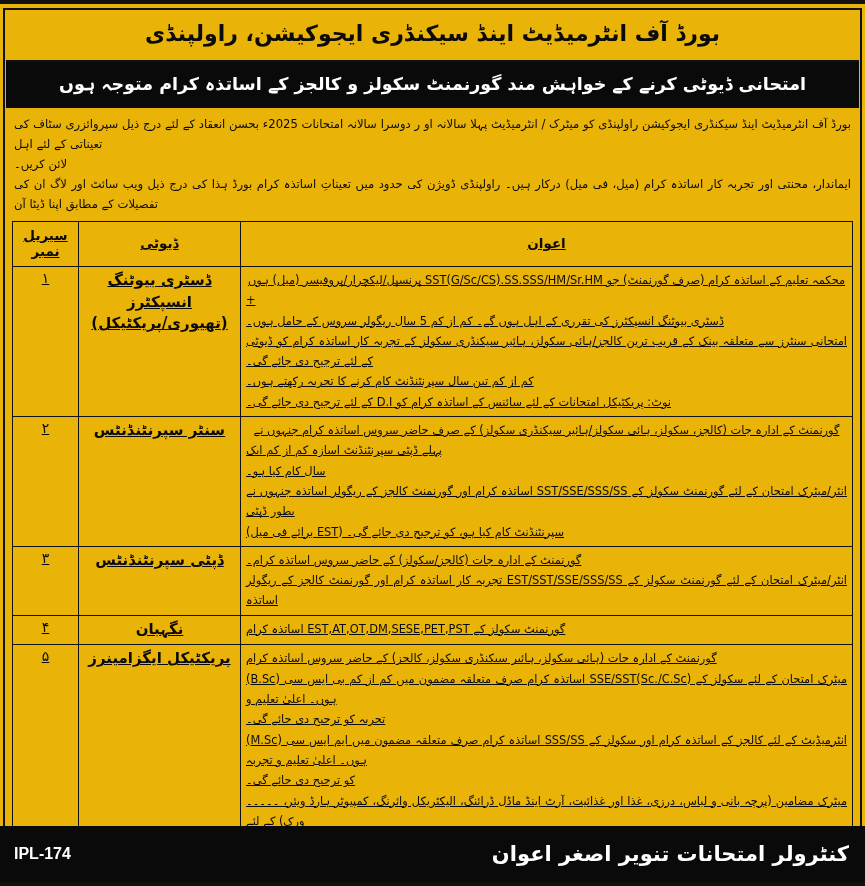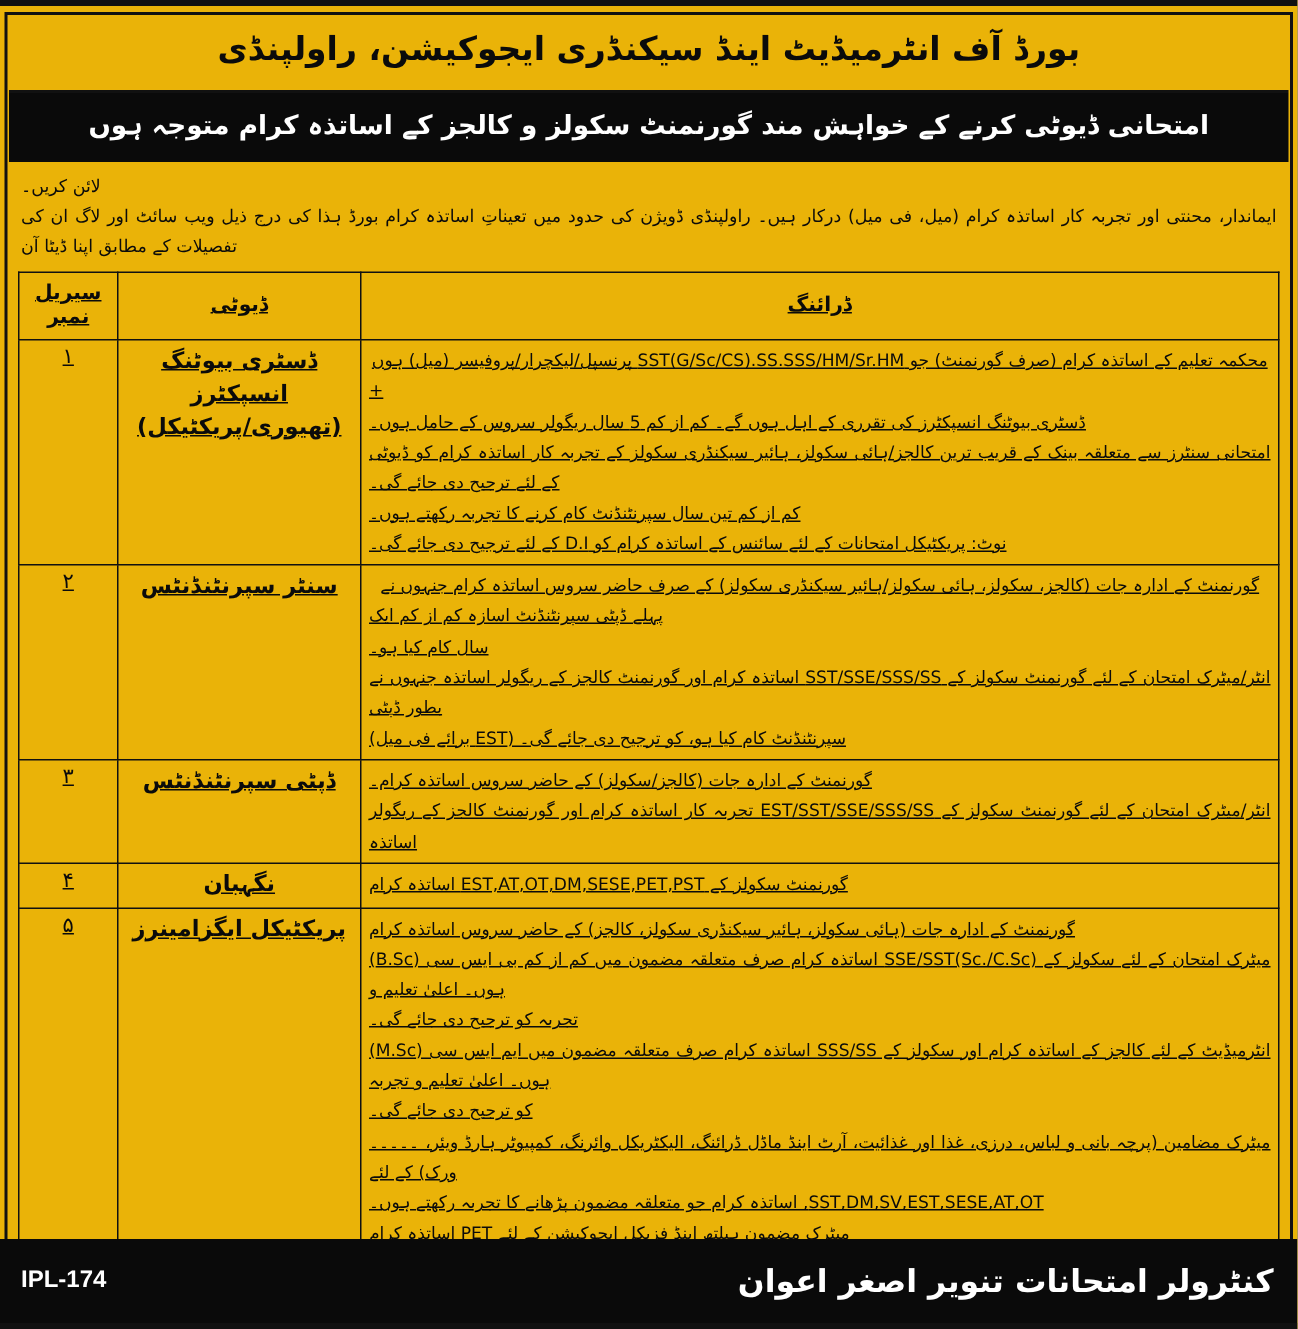--- a/index.html
+++ b/index.html
@@ -146,34 +146,35 @@
 
 <div class="page">
   <div class="outer-frame"></div>
   <div class="inner">
 
     <div class="board-title">بورڈ آف انٹرمیڈیٹ اینڈ سیکنڈری ایجوکیشن، راولپنڈی</div>
 
     <div class="banner">امتحانی ڈیوٹی کرنے کے خواہش مند گورنمنٹ سکولز و کالجز کے اساتذہ کرام متوجہ ہوں</div>
 
     <div class="intro">
+      <span class="ln">بورڈ آف انٹرمیڈیٹ اینڈ سیکنڈری ایجوکیشن راولپنڈی کو میٹرک / انٹرمیڈیٹ پہلا سالانہ او ر دوسرا سالانہ امتحانات 2025ء بحسن انعقاد کے لئے درج ذیل سپروائزری سٹاف کی تعیناتی کے لئے اہل</span>
       <span class="ln last">لائن کریں۔</span>
       <span class="ln">ایماندار، محنتی اور تجربہ کار اساتذہ کرام (میل، فی میل) درکار ہیں۔ راولپنڈی ڈویژن کی حدود میں تعیناتِ اساتذہ کرام بورڈ ہذا کی درج ذیل ویب سائٹ اور لاگ ان کی تفصیلات کے مطابق اپنا ڈیٹا آن</span>
     </div>
 
     <div class="tbl-wrap">
       <table class="notice">
         <colgroup>
           <col class="c-elig">
           <col class="c-duty">
           <col class="c-serial">
         </colgroup>
         <thead>
           <tr>
-            <th>ڈرائنگ</th>
+            <th>اعوان</th>
             <th>ڈیوٹی</th>
             <th>سیریل نمبر</th>
           </tr>
         </thead>
         <tbody>
             <tr>
               <td class="elig">
                 <span class="ln rt">محکمہ تعلیم کے اساتذہ کرام (صرف گورنمنٹ) جو SST(G/Sc/CS).SS.SSS/HM/Sr.HM پرنسپل/لیکچرار/پروفیسر (میل) ہوں +</span>
                 <span class="ln">ڈسٹری بیوٹنگ انسپکٹرز کی تقرری کے اہل ہوں گے۔ کم از کم 5 سال ریگولر سروس کے حامل ہوں۔</span>
                 <span class="ln">امتحانی سنٹرز سے متعلقہ بینک کے قریب ترین کالجز/ہائی سکولز، ہائیر سیکنڈری سکولز کے تجربہ کار اساتذہ کرام کو ڈیوٹی کے لئے ترجیح دی جائے گی۔</span>

